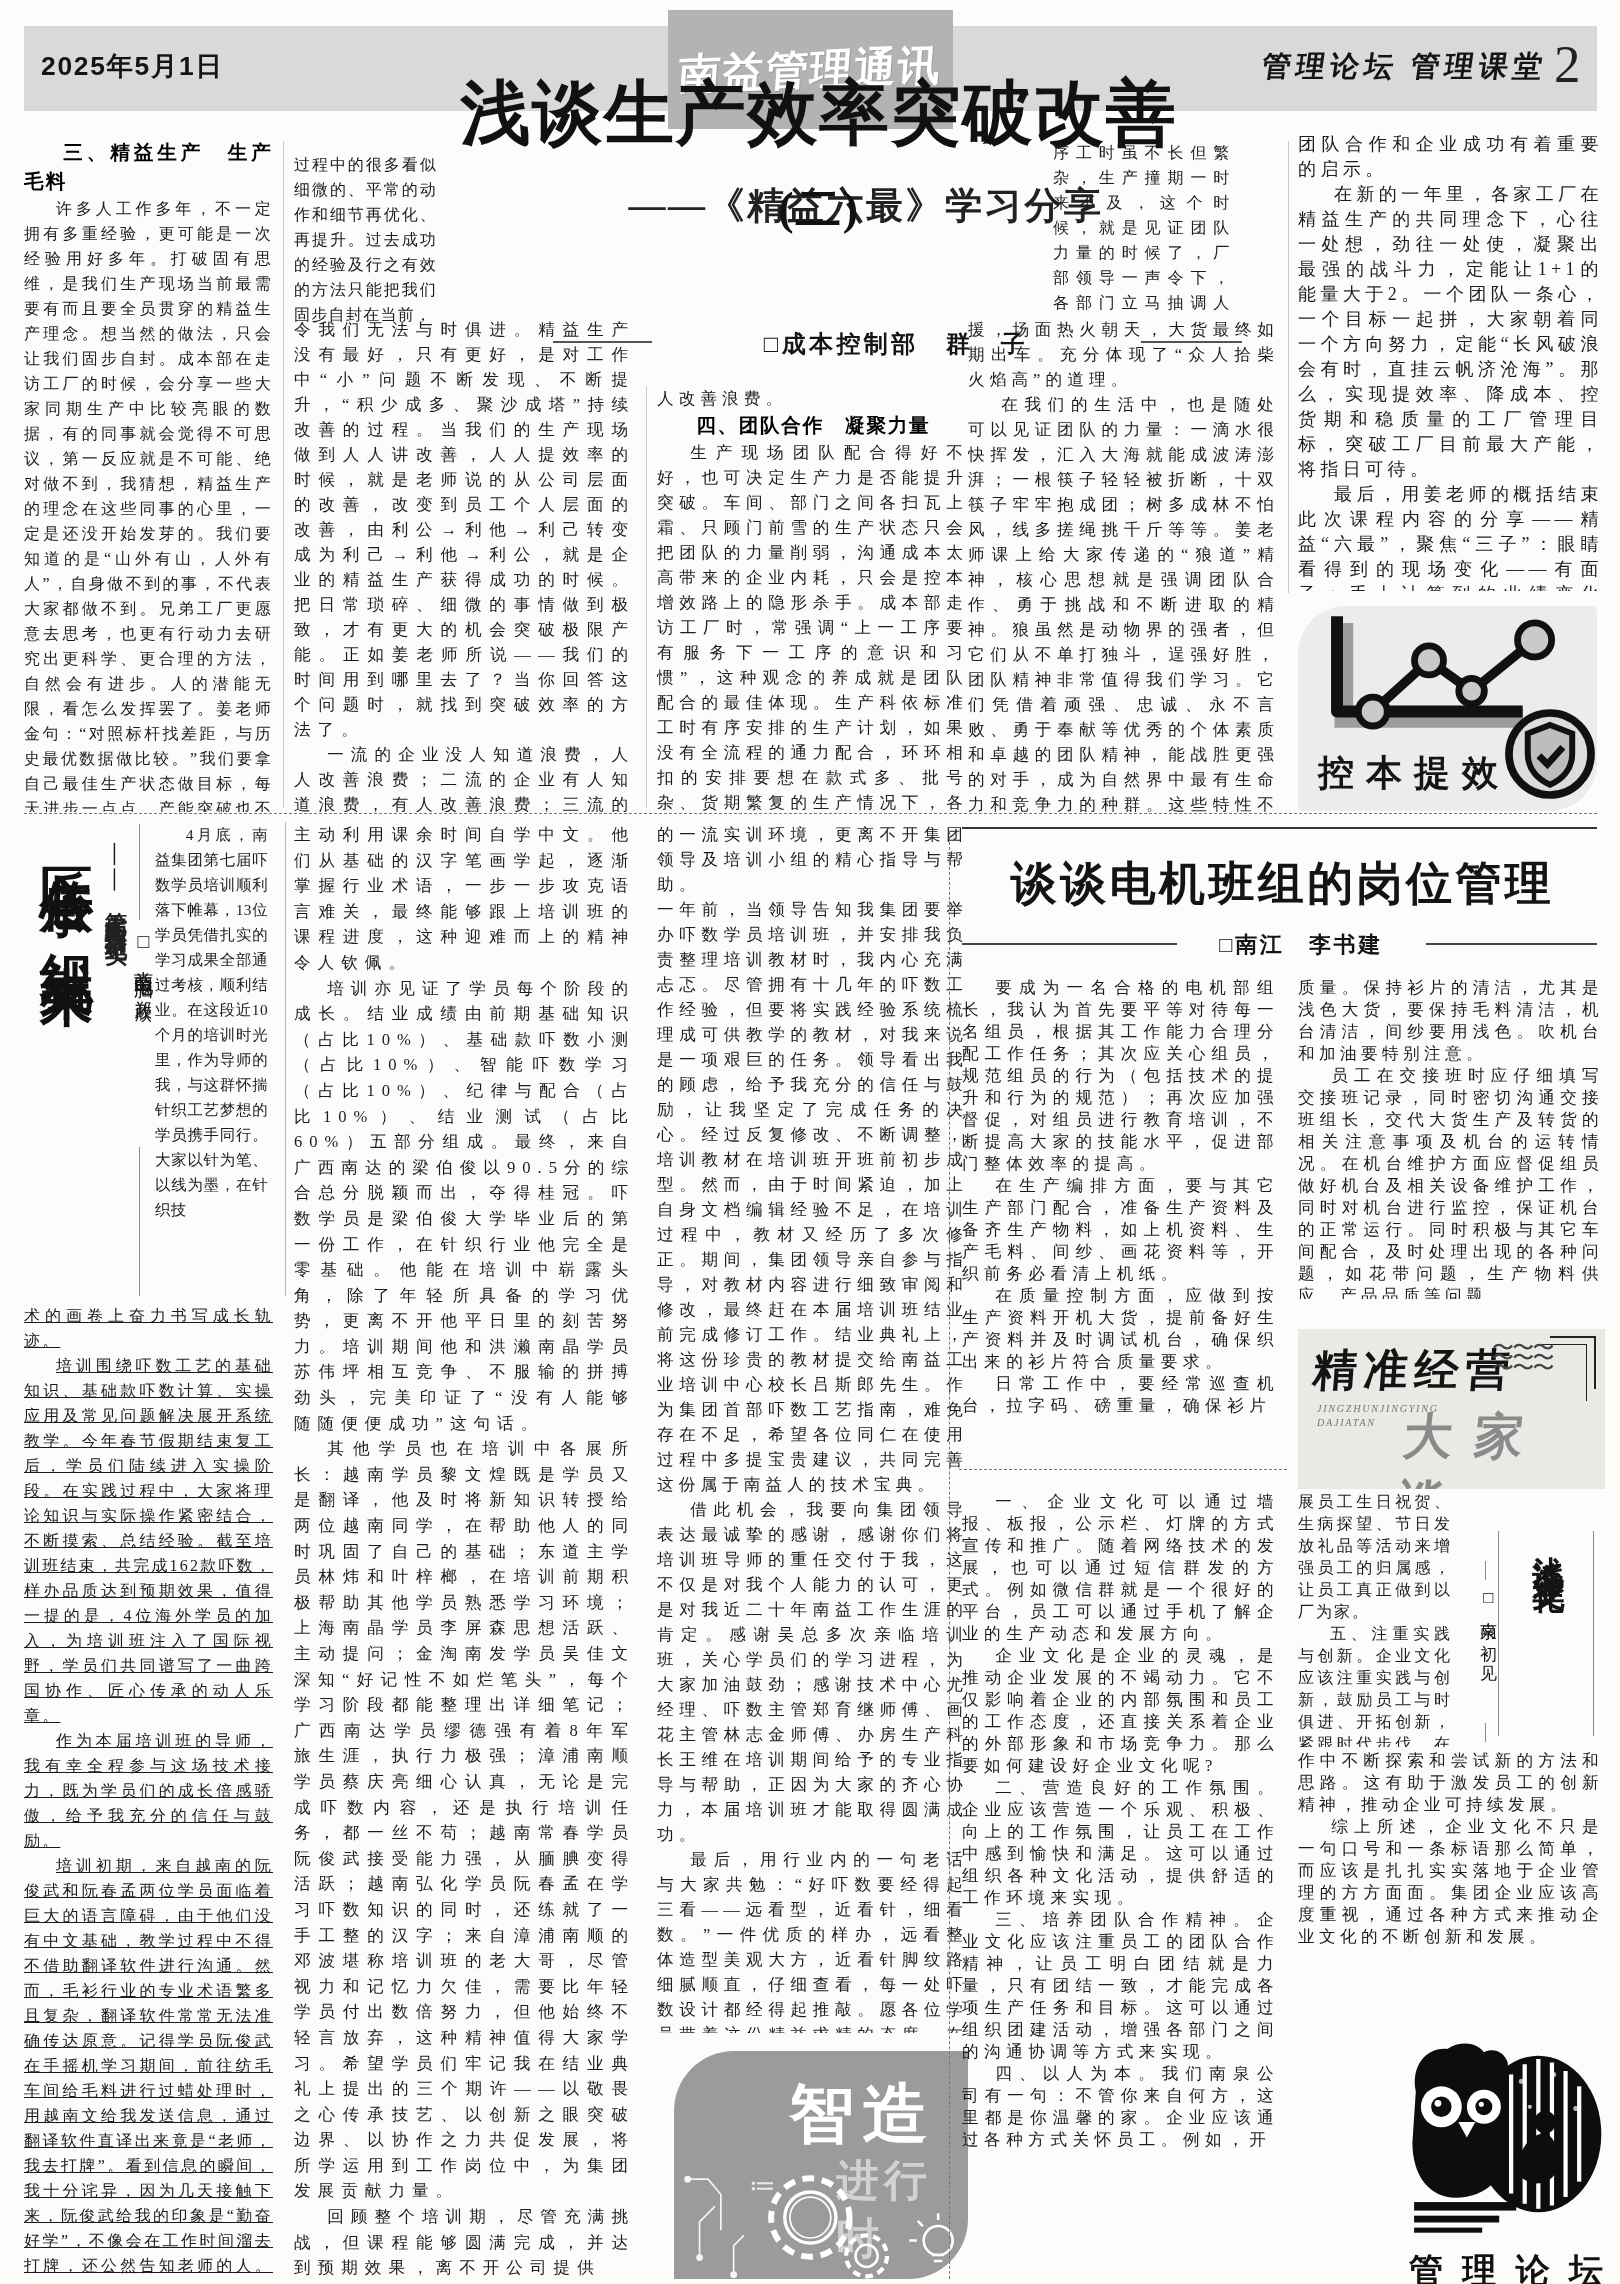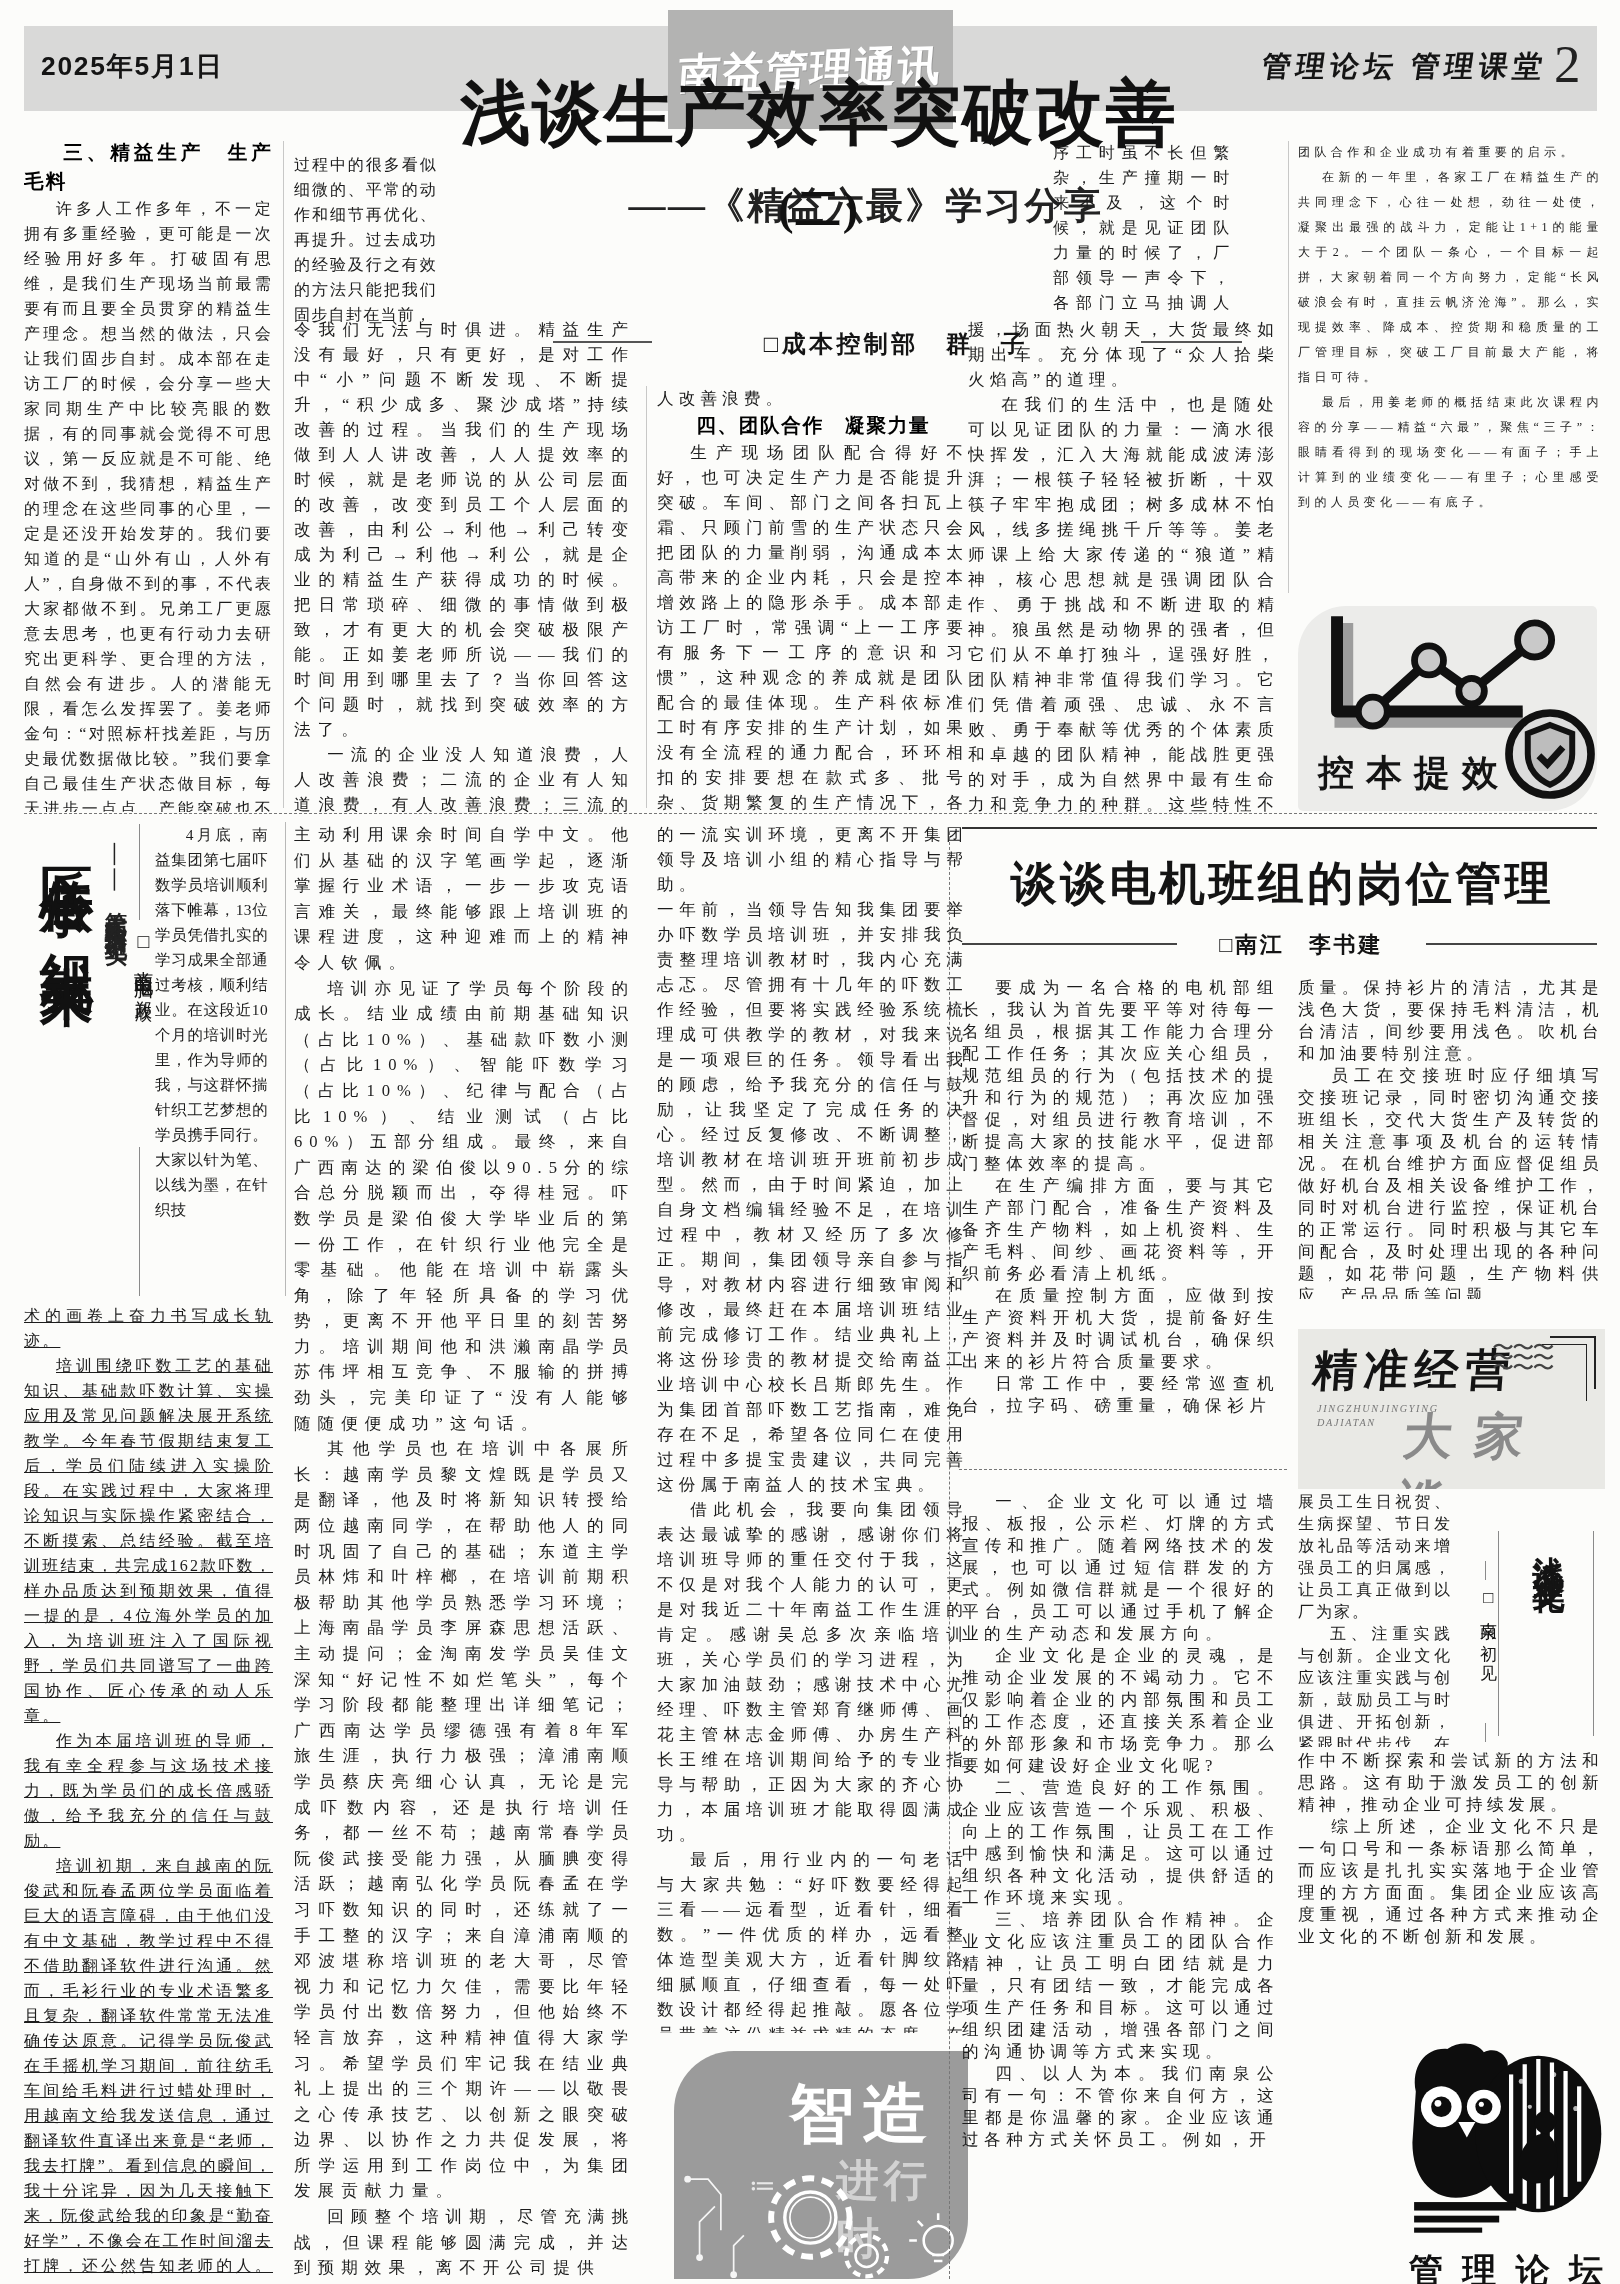--- a/index.html
+++ b/index.html
@@ -96,21 +96,21 @@
   </div>
 
   <div class="abs body" style="left:1053px;top:140px;width:181px;height:177px;letter-spacing:4.7px;">
     <p>序工时虽不长但繁杂，生产撞期一时来不及，这个时候，就是见证团队力量的时候了，厂部领导一声令下，各部门立马抽调人手增</p>
   </div>
   <div class="abs body" style="left:968px;top:317px;width:311px;height:495px;letter-spacing:5.1px;font-size:16.6px;">
     <p>援，场面热火朝天，大货最终如期出车。充分体现了“众人拾柴火焰高”的道理。</p>
     <p class="ind">在我们的生活中，也是随处可以见证团队的力量：一滴水很快挥发，汇入大海就能成波涛澎湃；一根筷子轻轻被折断，十双筷子牢牢抱成团；树多成林不怕风，线多搓绳挑千斤等等。姜老师课上给大家传递的“狼道”精神，核心思想就是强调团队合作、勇于挑战和不断进取的精神。狼虽然是动物界的强者，但它们从不单打独斗，逞强好胜，团队精神非常值得我们学习。它们凭借着顽强、忠诚、永不言败、勇于奉献等优秀的个体素质和卓越的团队精神，能战胜更强的对手，成为自然界中最有生命力和竞争力的种群。这些特性不仅适用于个人生存和发展，也对</p>
   </div>
 
-  <div class="abs body" style="left:1298px;top:140px;width:305px;height:459px;letter-spacing:4.4px;font-size:12px;font-family:Liberation Serif, serif;">
+  <div class="abs body" style="left:1298px;top:132px;width:305px;height:459px;letter-spacing:4.4px;font-size:18px;font-family:Liberation Serif, serif;">
     <p>团队合作和企业成功有着重要的启示。</p>
     <p class="ind">在新的一年里，各家工厂在精益生产的共同理念下，心往一处想，劲往一处使，凝聚出最强的战斗力，定能让1+1的能量大于2。一个团队一条心，一个目标一起拼，大家朝着同一个方向努力，定能“长风破浪会有时，直挂云帆济沧海”。那么，实现提效率、降成本、控货期和稳质量的工厂管理目标，突破工厂目前最大产能，将指日可待。</p>
     <p class="ind">最后，用姜老师的概括结束此次课程内容的分享——精益“六最”，聚焦“三子”：眼睛看得到的现场变化——有面子；手上计算到的业绩变化——有里子；心里感受到的人员变化——有底子。</p>
   </div>
 
   <div class="abs rule" style="left:283px;top:141px;width:0.9px;height:667px;opacity:.45;"></div>
   <div class="abs rule" style="left:646px;top:386px;width:0.9px;height:422px;opacity:.45;"></div>
   <div class="abs rule" style="left:1288px;top:141px;width:0.9px;height:452px;opacity:.45;"></div>
 
   <div class="abs" id="kb-box"></div>

